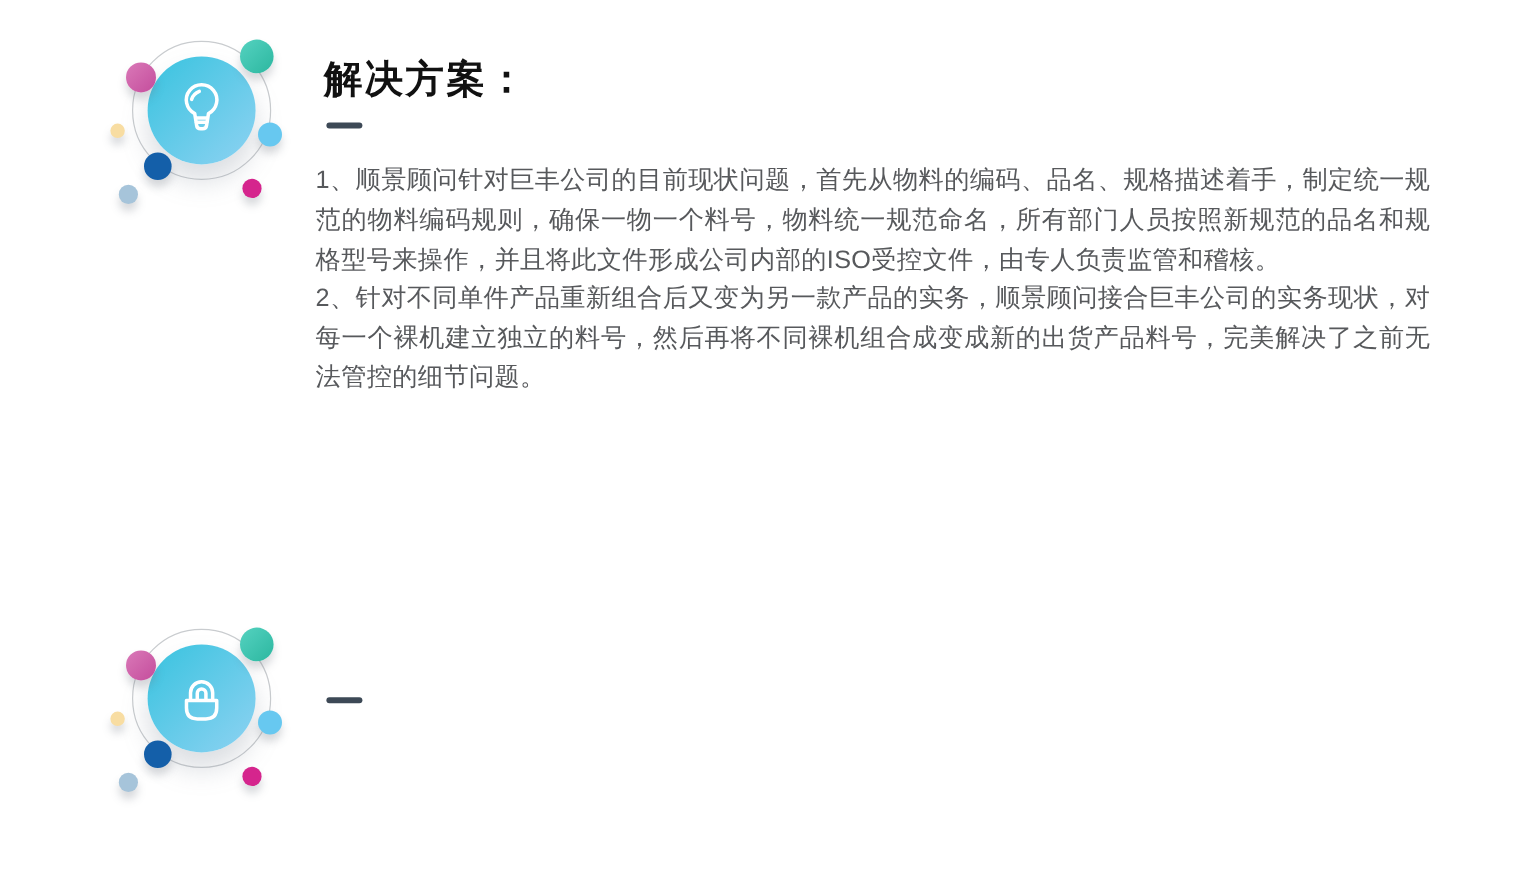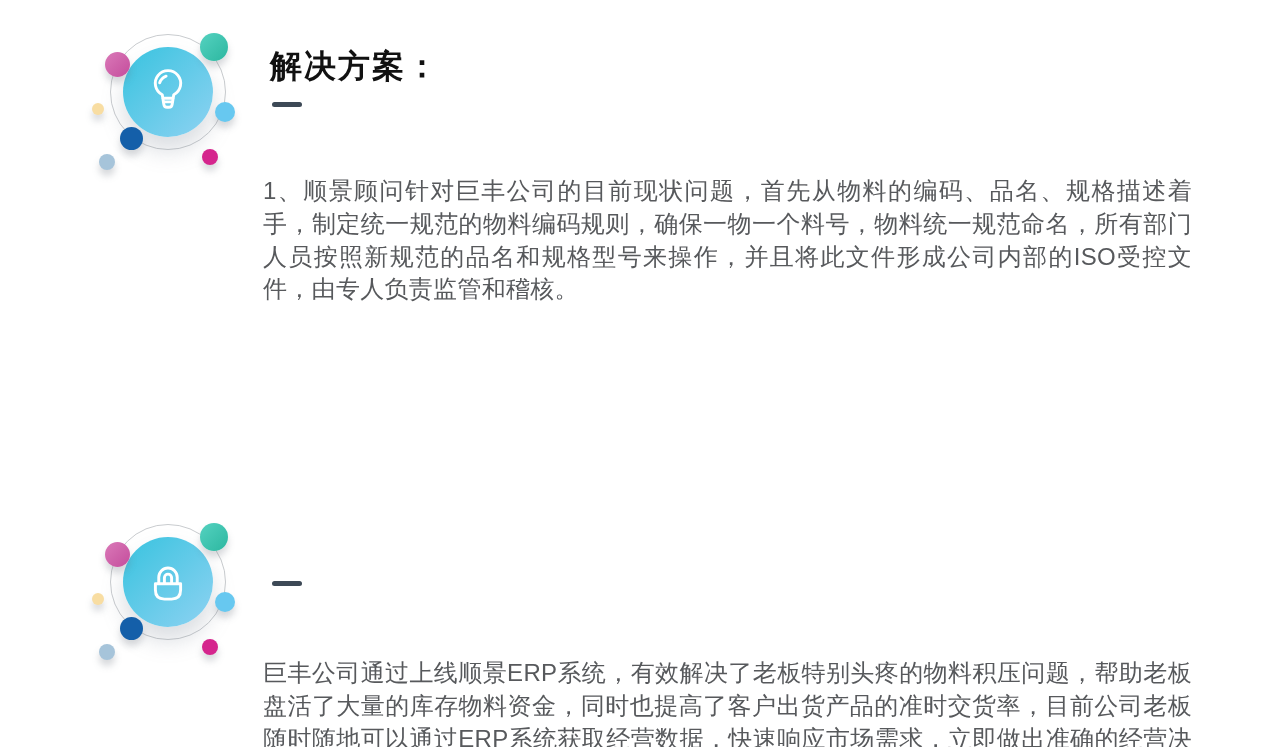--- a/index.html
+++ b/index.html
@@ -29,22 +29,22 @@
   .dot-steel-blue { left:11px;  top:142px; width:16px; height:16px; background:var(--dot-steel-blue,#a6c4da); }
   .dot-magenta    { left:114px; top:137px; width:16px; height:16px; background:var(--dot-magenta,#d5258d); }
 
   
   .section-title { position:absolute; left:270px; color:var(--title-text,#111111);
                    font-size:32px; font-weight:800; letter-spacing:2px; line-height:36px;
                    white-space:nowrap; }
   .title-dash { position:absolute; left:272px; width:30px; height:5px; border-radius:2.5px;
                 background:var(--dash,#3d4956); }
   .body-text { position:absolute; left:263px; width:929px; color:var(--body-text,#57595c);
-               font-size:24px; line-height:32.8px; letter-spacing:0.3px;
-               text-align:justify; text-justify:inter-ideograph;margin-top:40px; }
+               font-size:21px; line-height:32.8px; letter-spacing:0.3px;
+               text-align:justify; text-justify:inter-ideograph; }
   .body-text p { margin:0; }
 
   
   #icon-solution  { left:88px; top:12px; }
   #title-solution { top:48px; }
   #dash-solution  { top:102px; }
   #text-solution  { top:135px; }
   #icon-value     { left:88px; top:502px; }
   #title-value    { top:528px; }
   #dash-value     { top:581px; }
@@ -72,20 +72,21 @@
     <span class="dot dot-dark-blue"></span>
     <span class="dot dot-steel-blue"></span>
     <span class="dot dot-magenta"></span>
   </div>
 
   <h2 class="section-title" id="title-solution">解决方案：</h2>
   <div class="title-dash" id="dash-solution"></div>
 
   <div class="body-text" id="text-solution">
     <p>1、顺景顾问针对巨丰公司的目前现状问题，首先从物料的编码、品名、规格描述着手，制定统一规范的物料编码规则，确保一物一个料号，物料统一规范命名，所有部门人员按照新规范的品名和规格型号来操作，并且将此文件形成公司内部的ISO受控文件，由专人负责监管和稽核。</p>
+    <p>2、针对不同单件产品重新组合后又变为另一款产品的实务，顺景顾问接合巨丰公司的实务现状，对每一个裸机建立独立的料号，然后再将不同裸机组合成变成新的出货产品料号，完美解决了之前无法管控的细节问题。</p>
   </div>
 
   <div class="icon-group" id="icon-value">
     <div class="icon-ring"></div>
     <div class="icon-circle">
       <svg viewBox="0 0 48 48" fill="none" stroke="#ffffff" stroke-width="2.6" stroke-linecap="round" stroke-linejoin="round">
         <path d="M15.8 25.4 V19.8 A8.2 8.2 0 0 1 32.2 19.8 V25.4"></path>
         <path d="M20.8 25.4 V20.2 A3.2 3.2 0 0 1 27.2 20.2 V25.4"></path>
         <path d="M12.8 25.5 H35.2 V31.2 Q35.2 39.2 27.2 39.2 H20.8 Q12.8 39.2 12.8 31.2 Z"></path>
       </svg>
@@ -94,17 +95,14 @@
     <span class="dot dot-pink"></span>
     <span class="dot dot-yellow"></span>
     <span class="dot dot-light-blue"></span>
     <span class="dot dot-dark-blue"></span>
     <span class="dot dot-steel-blue"></span>
     <span class="dot dot-magenta"></span>
   </div>
 
   <div class="title-dash" id="dash-value"></div>
 
-  <div class="body-text" id="text-value">
-    <p>巨丰公司通过上线顺景ERP系统，有效解决了老板特别头疼的物料积压问题，帮助老板盘活了大量的库存物料资金，同时也提高了客户出货产品的准时交货率，目前公司老板随时随地可以通过ERP系统获取经营数据，快速响应市场需求，立即做出准确的经营决策。</p>
-  </div>
 
 </div>
 
 </body></html>

